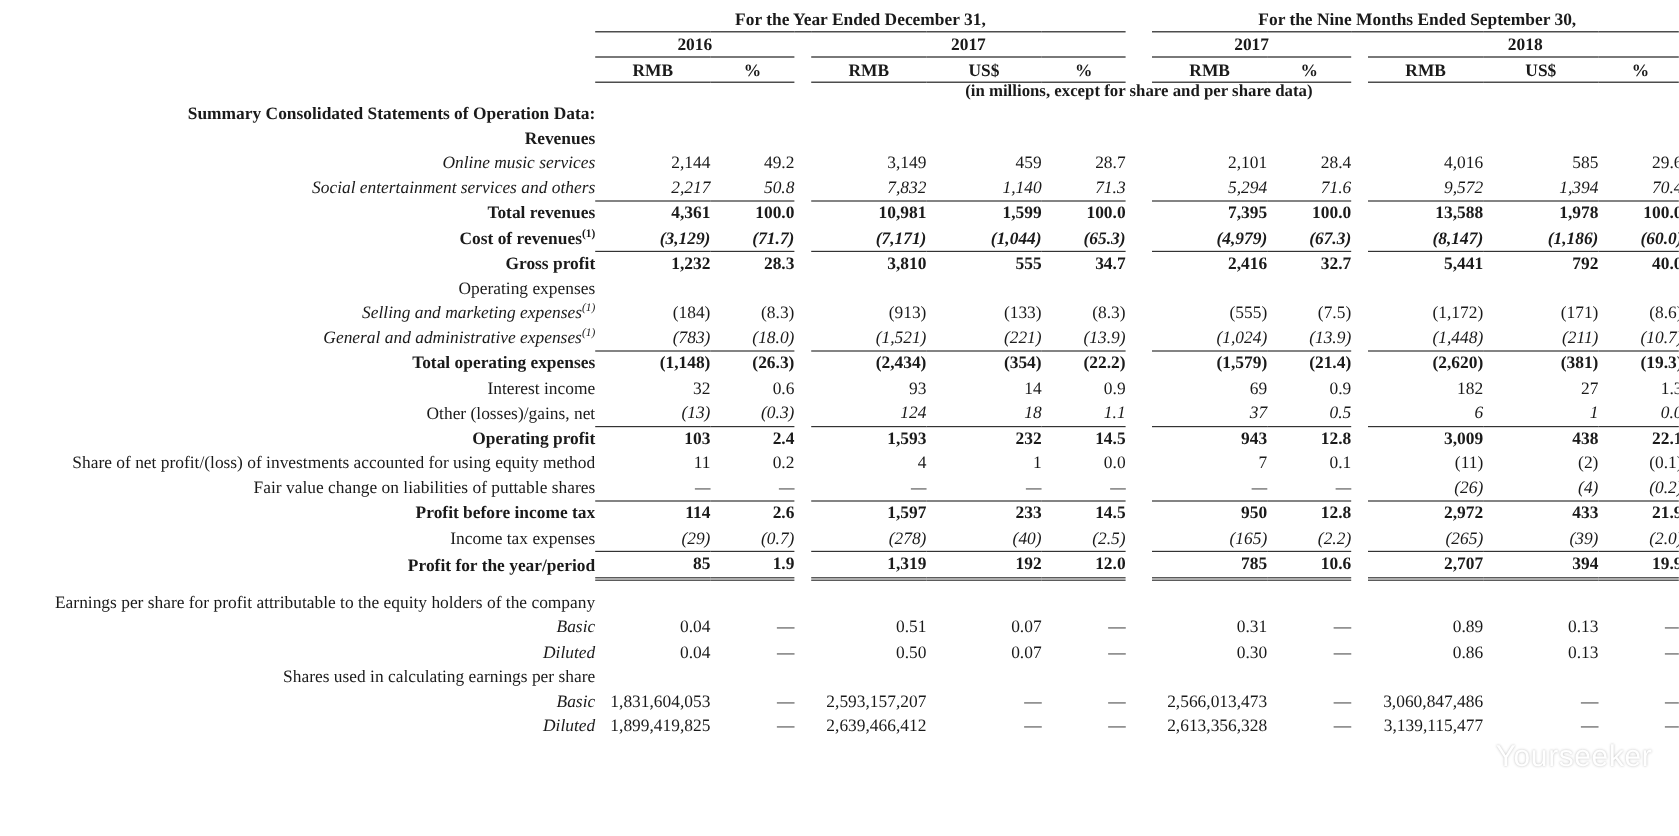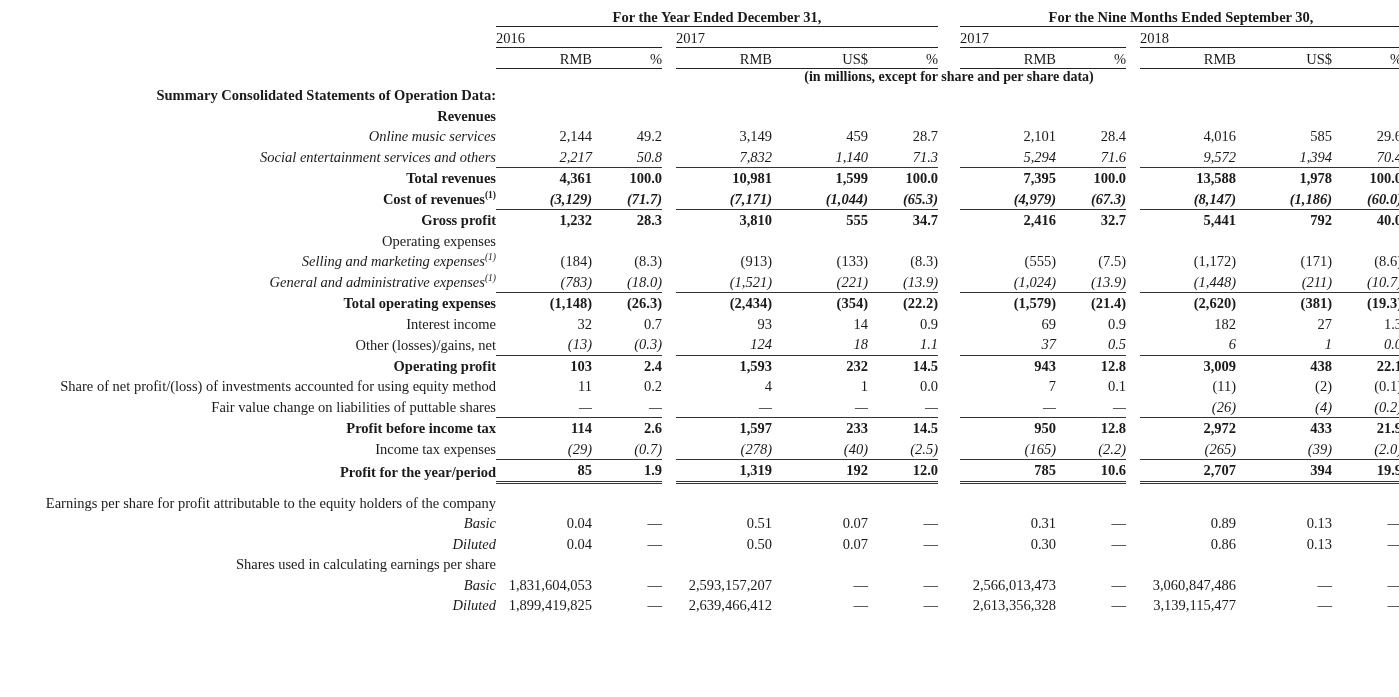--- a/index.html
+++ b/index.html
@@ -48,21 +48,22 @@
   .bold { font-weight: bold; }
 
   .grp-head {
     text-align: center;
     font-weight: bold;
     font-size: 14.5px;
     padding-bottom: 2px;
   }
   .rule-bot { border-bottom: 1px solid #222; }
   .hdr-sub {
-    font-weight: normal;
+    text-align: center;
+    font-weight: bold;
     padding-bottom: 2px;
   }
   .hdr-unit {
     text-align: center;
     font-weight: bold;
     font-size: 14px;
     padding-top: 3px;
     padding-bottom: 4px;
   }
   .row-tall td { height: 20px; }
@@ -344,21 +345,21 @@
           <td class="num bold">(1,579)</td>
           <td class="num bold">(21.4)</td>
           <td></td>
           <td class="num bold">(2,620)</td>
           <td class="num bold">(381)</td>
           <td class="num bold">(19.3)</td>
         </tr>
         <tr class="data">
           <td class="lbl"><span>Interest income</span></td>
           <td class="num">32</td>
-          <td class="num">0.7</td>
+          <td class="num">0.6</td>
           <td></td>
           <td class="num">93</td>
           <td class="num">14</td>
           <td class="num">0.9</td>
           <td></td>
           <td class="num">69</td>
           <td class="num">0.9</td>
           <td></td>
           <td class="num">182</td>
           <td class="num">27</td>
@@ -571,13 +572,17 @@
           <td class="num">2,613,356,328</td>
           <td class="num">—</td>
           <td></td>
           <td class="num">3,139,115,477</td>
           <td class="num">—</td>
           <td class="num">—</td>
         </tr>
       </tbody>
   </table>
 
+  <div id="watermark">
+    <span class="wmicon"></span>
+    <span>Yourseeker</span>
+  </div>
 </div>
 
 </body></html>

